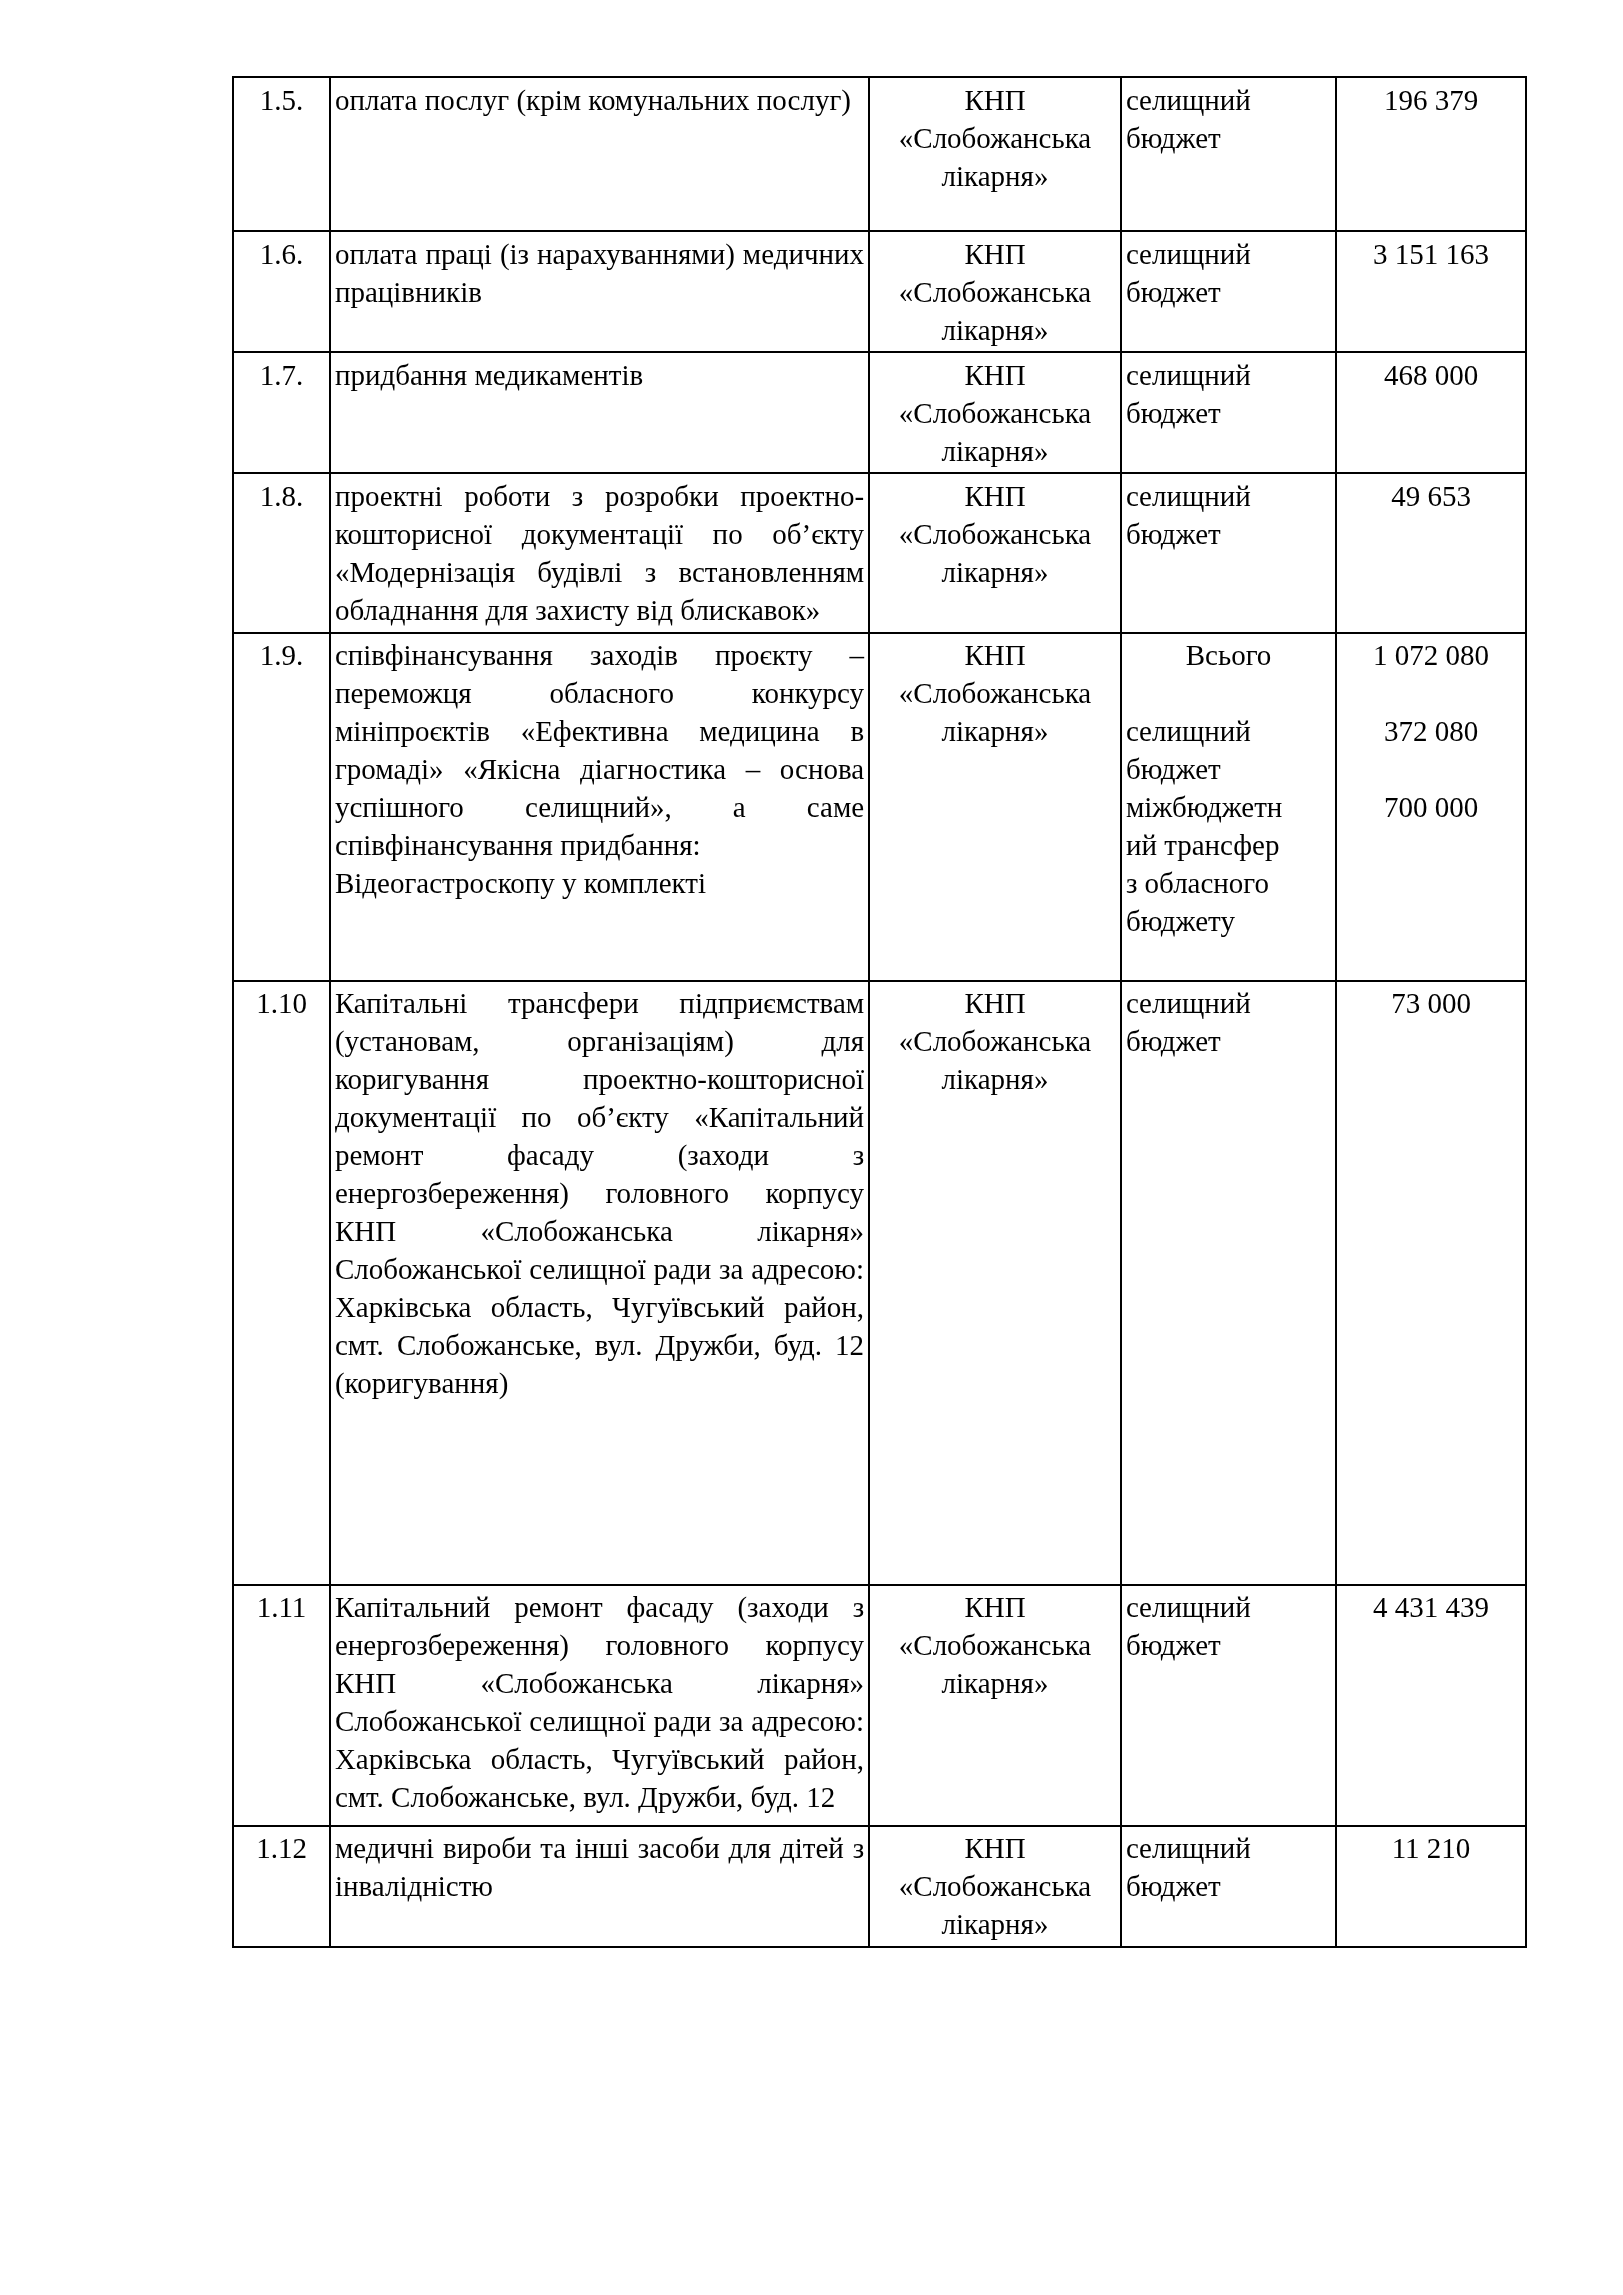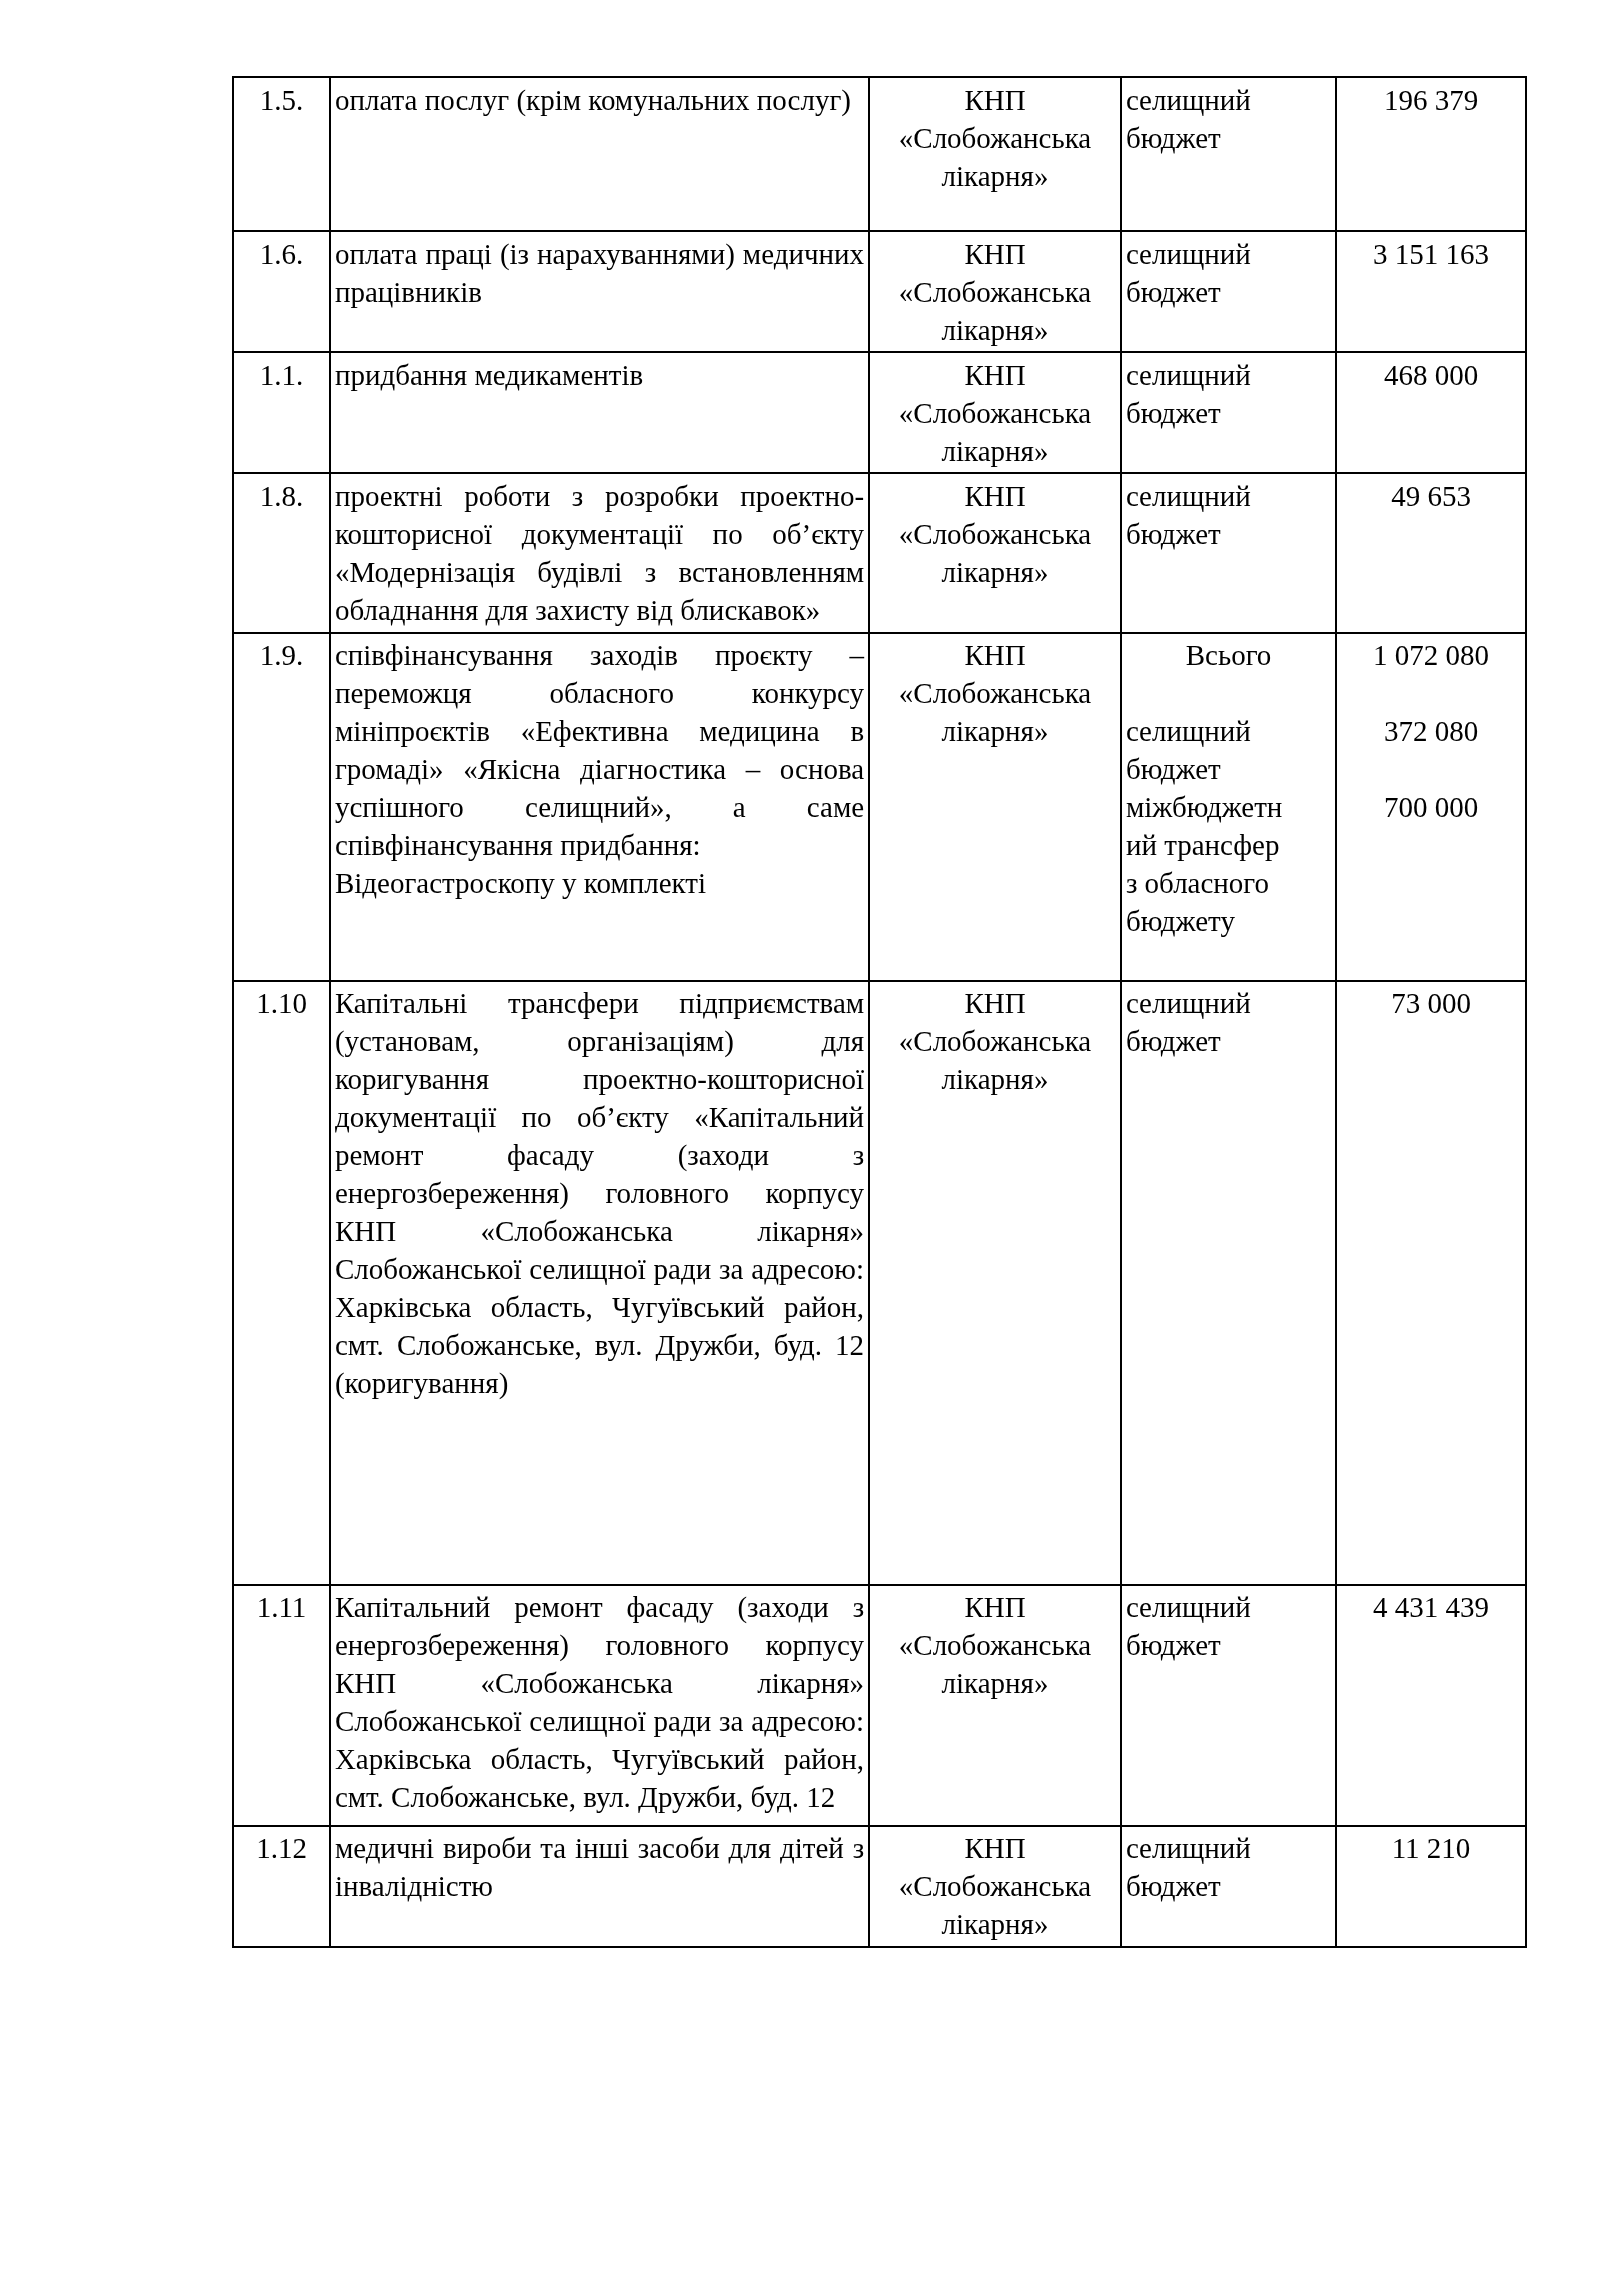--- a/index.html
+++ b/index.html
@@ -75,21 +75,21 @@
         </td>
       <td class="cell-recip">КНП «Слобожанська лікарня»</td>
       <td class="cell-budget">
           <div class="pre">селищний
 бюджет</div>
         </td>
       <td class="cell-amount">3 151 163</td>
     </tr>
 
     <tr style="height:119px;">
-      <td class="cell-num">1.1.</td>
+      <td class="cell-num">1.7.</td>
       <td class="cell-desc">
           <div class="just">придбання медикаментів</div>
         </td>
       <td class="cell-recip">КНП «Слобожанська лікарня»</td>
       <td class="cell-budget">
           <div class="pre">селищний
 бюджет</div>
         </td>
       <td class="cell-amount">468 000</td>
     </tr>

